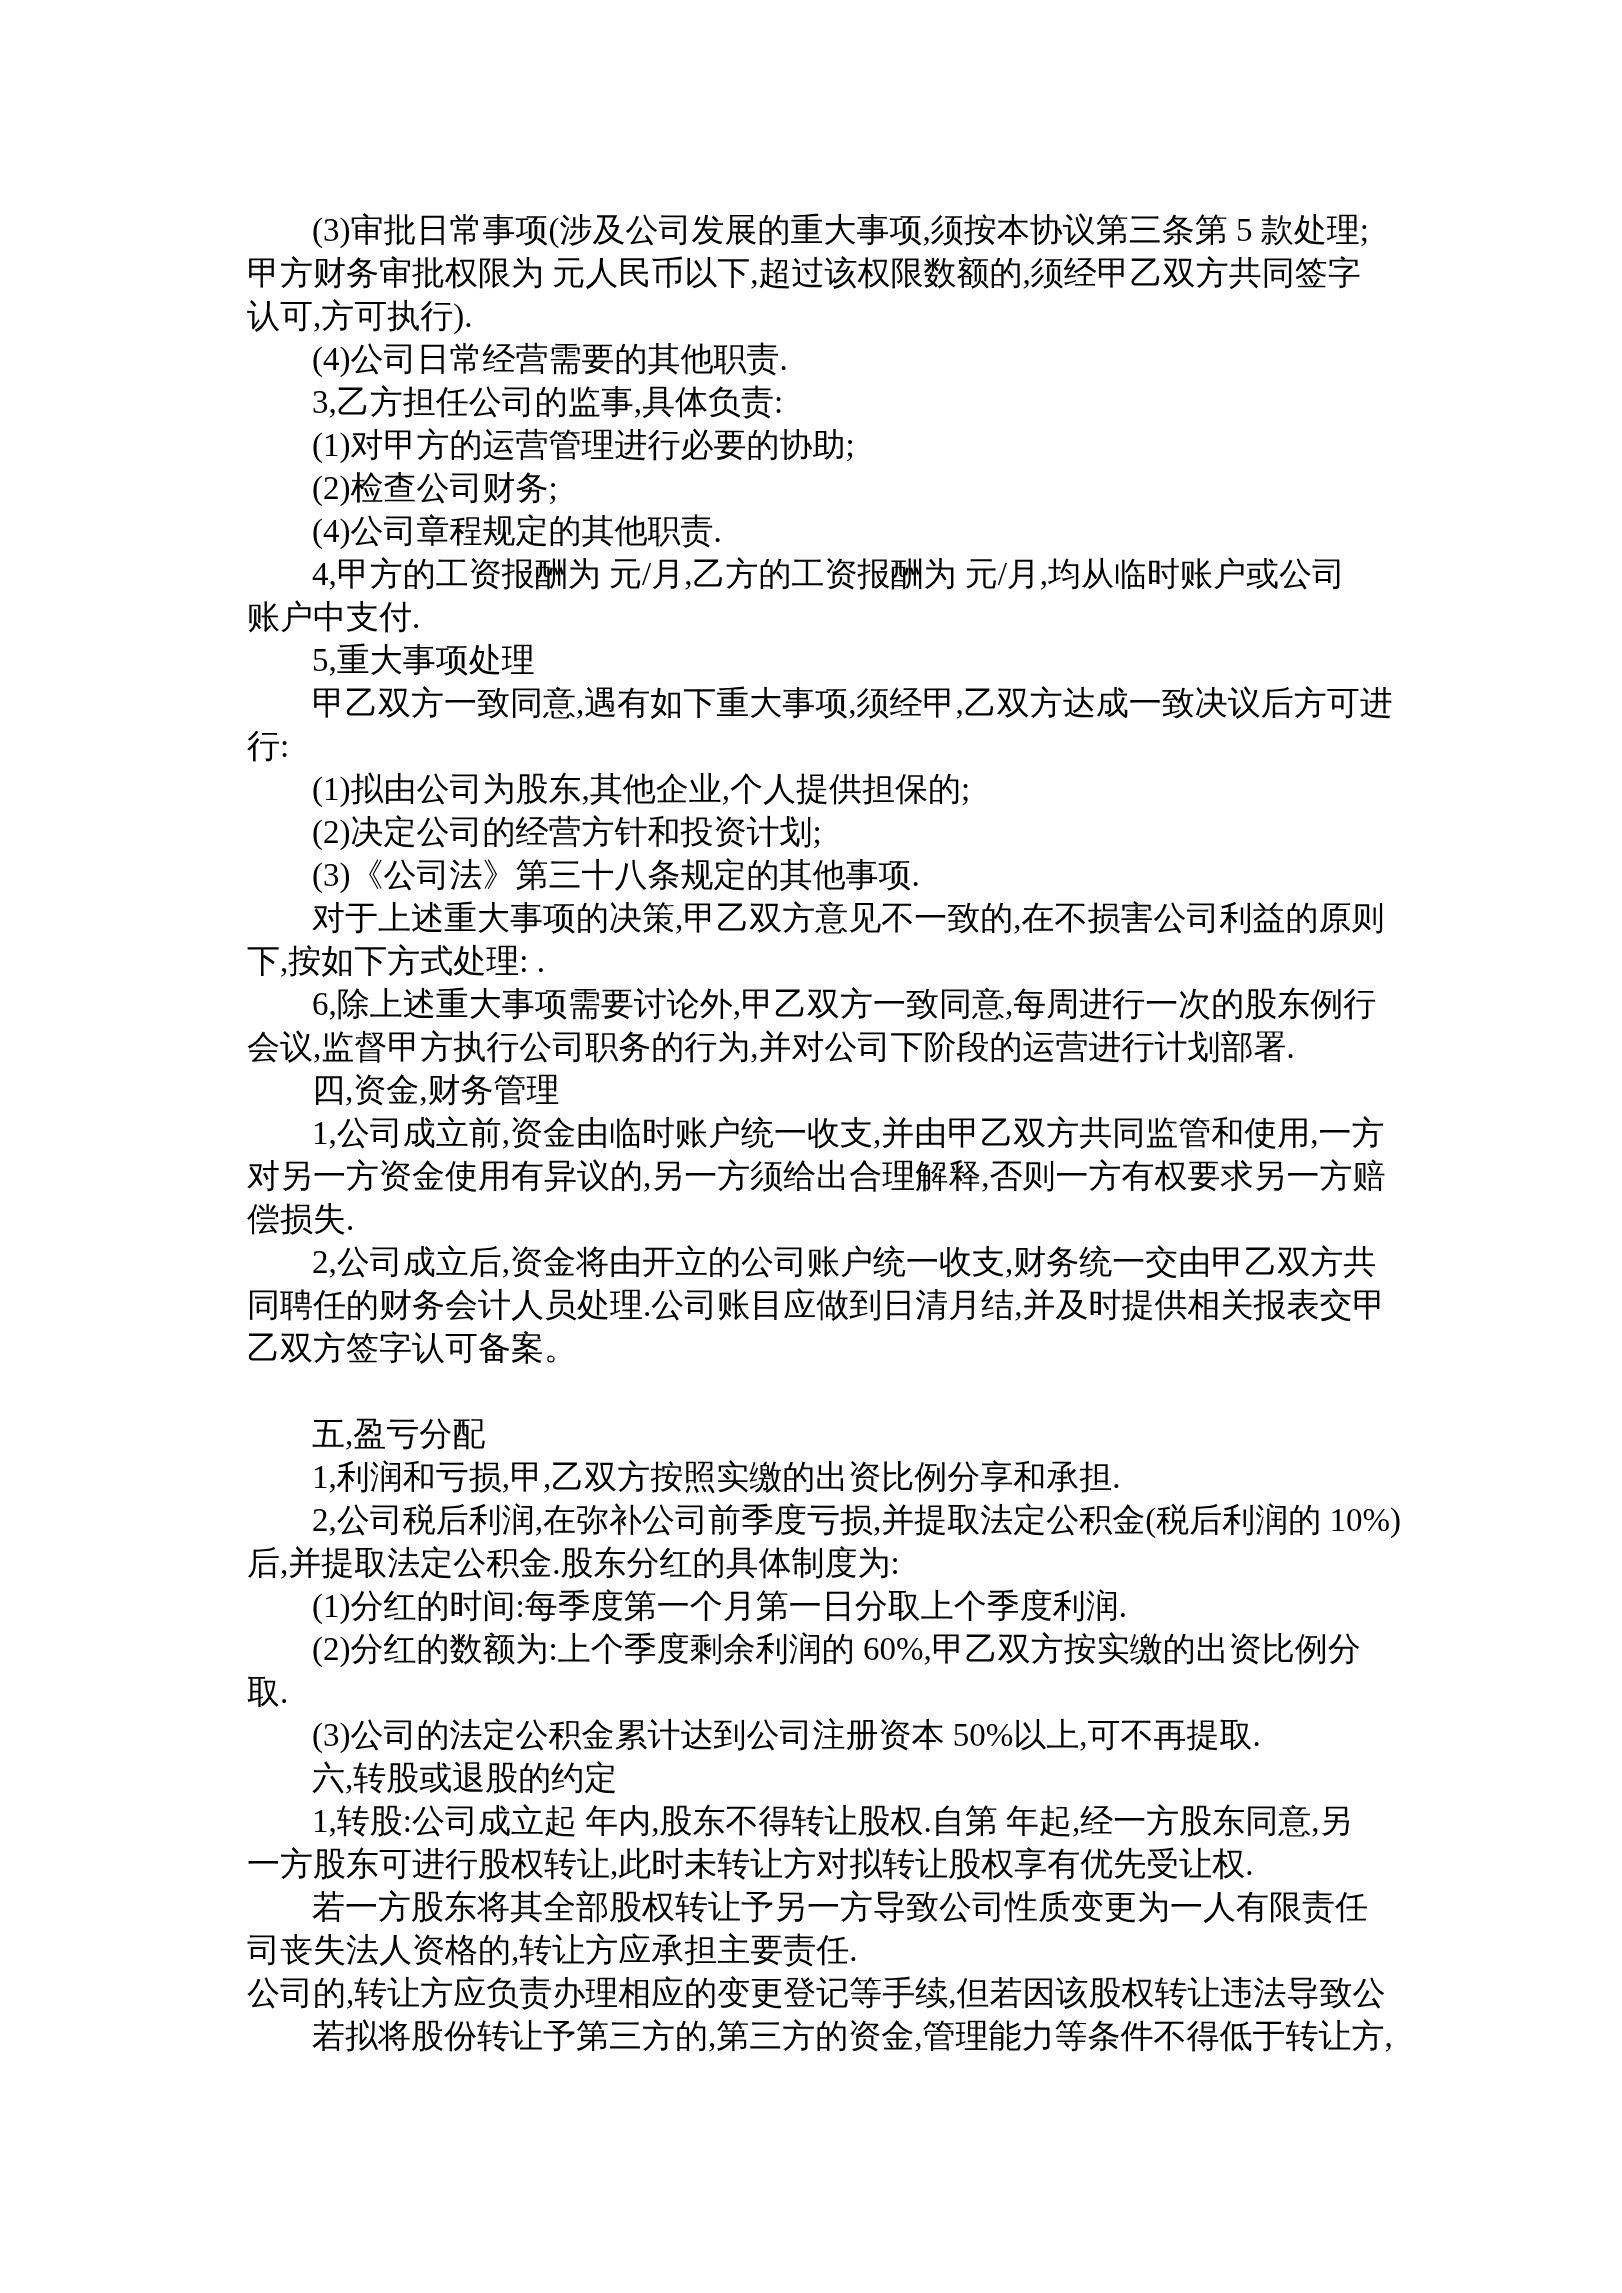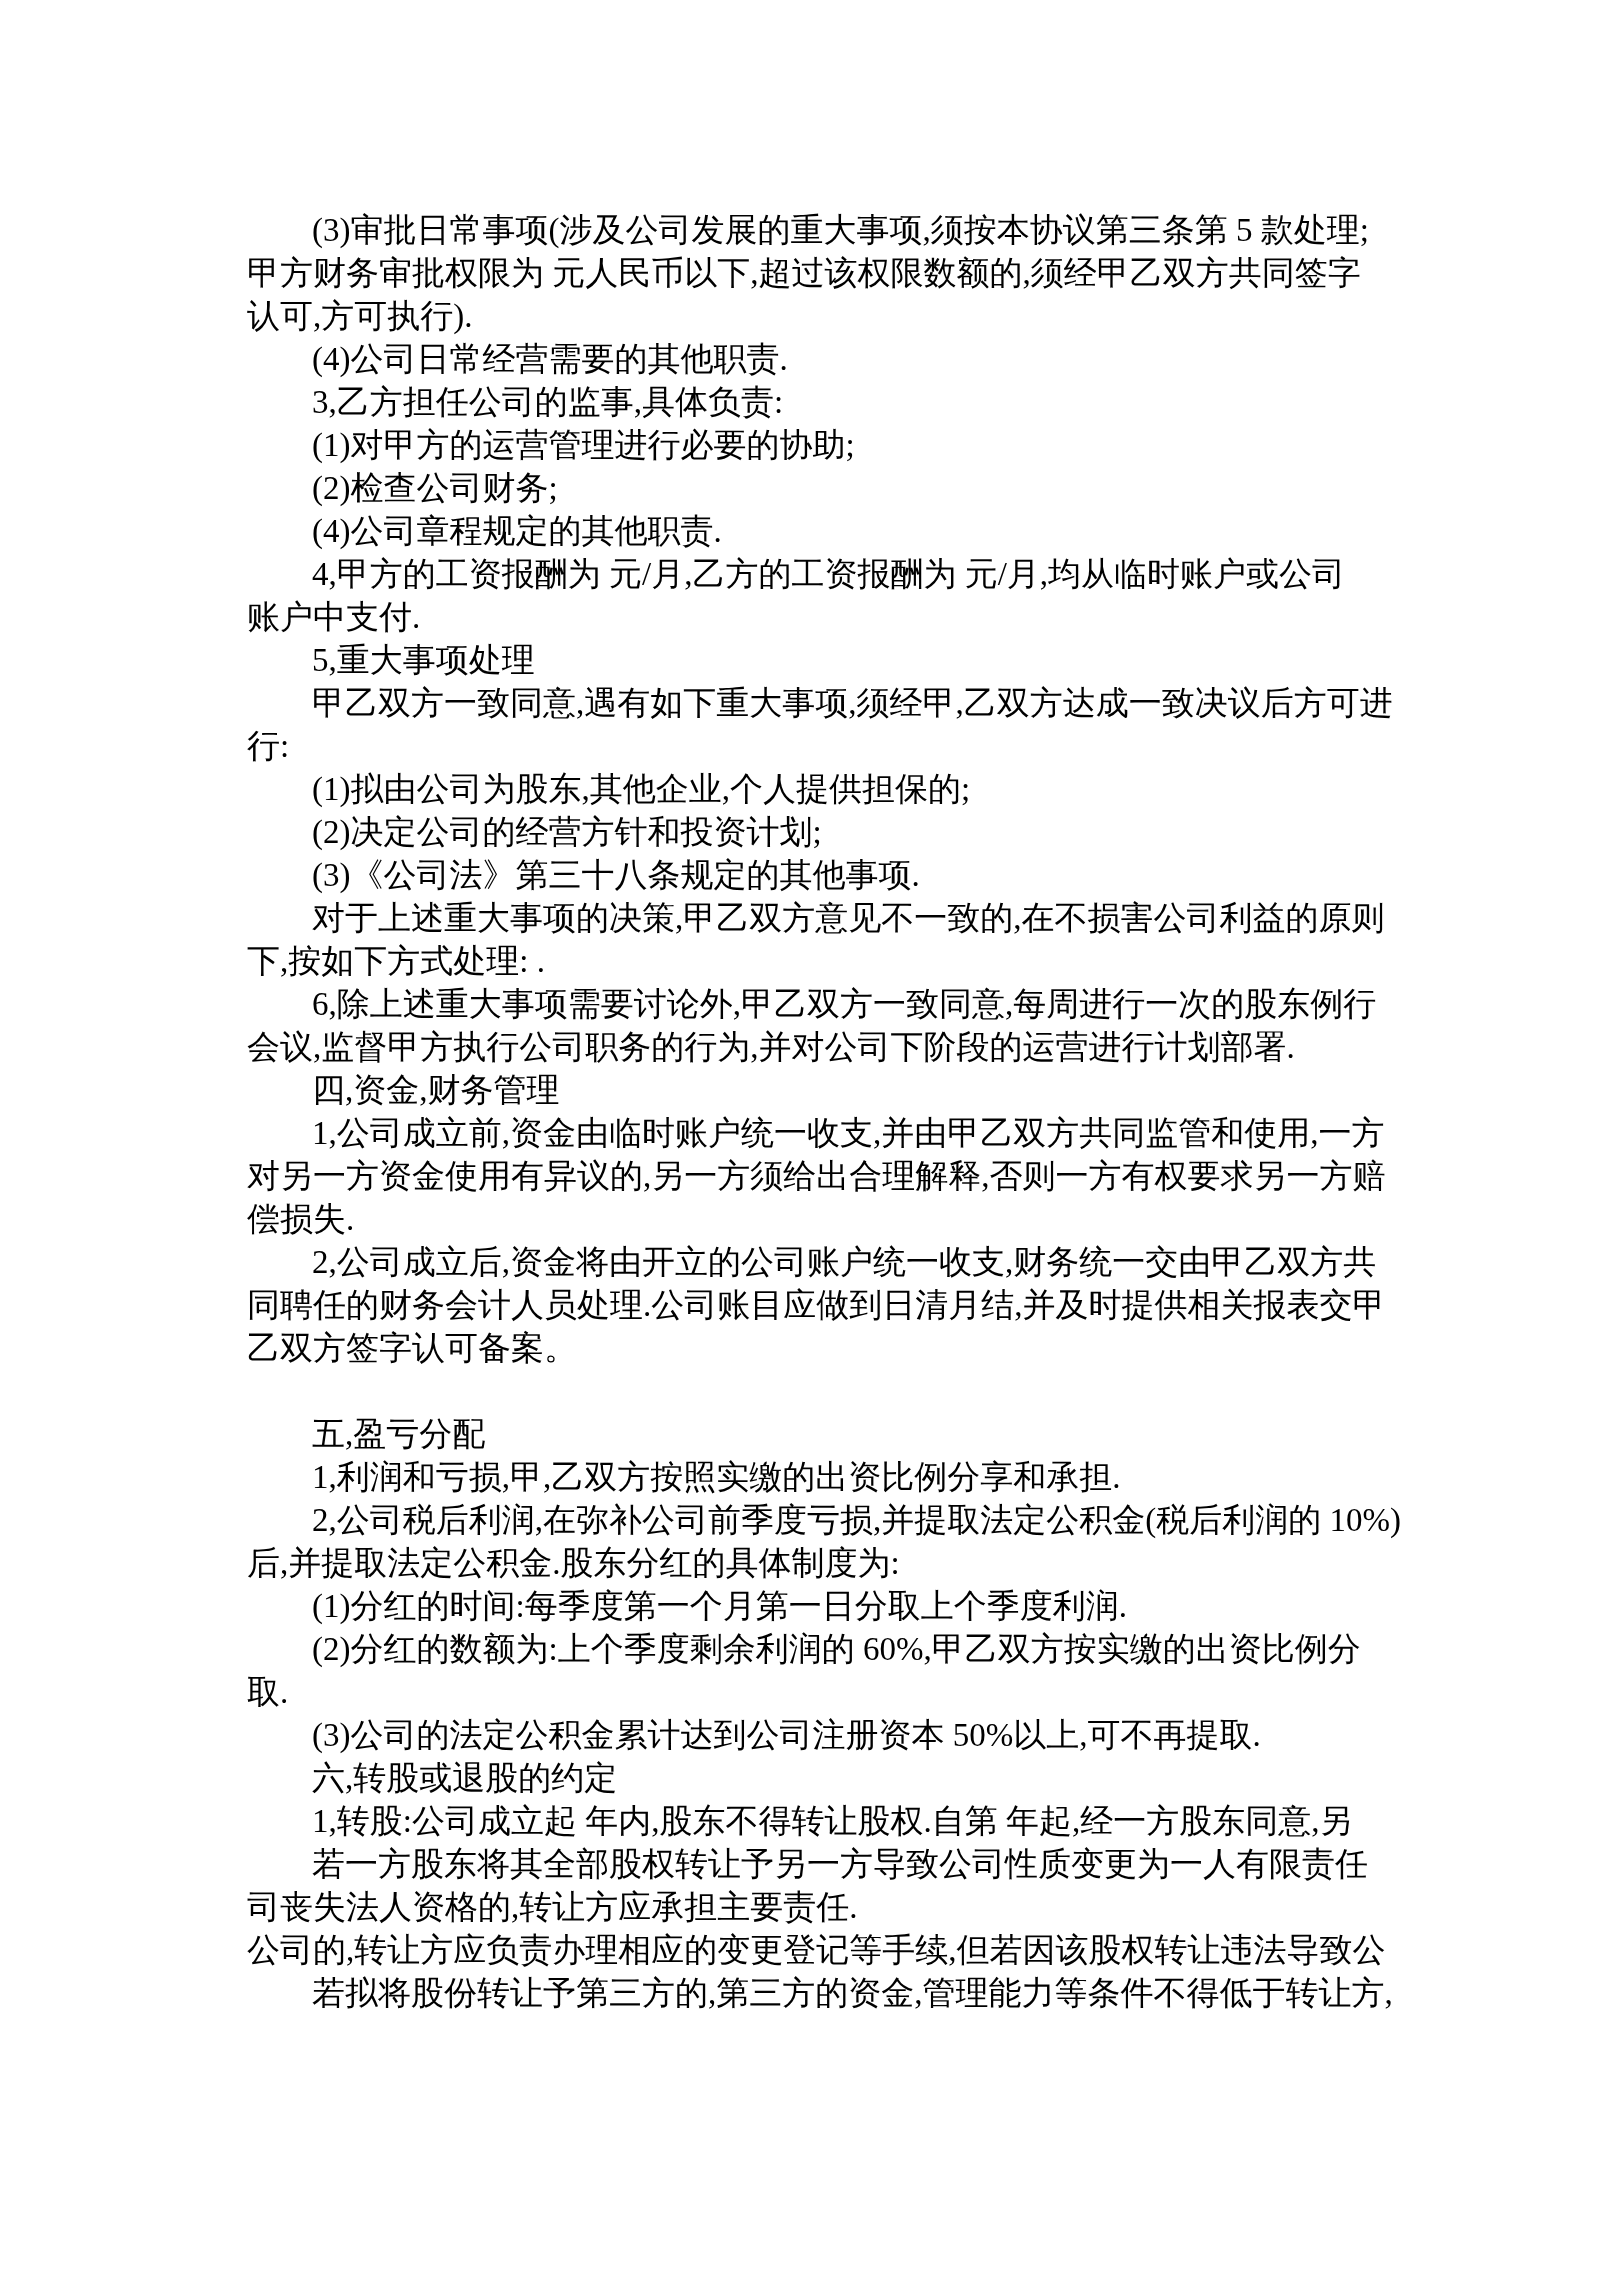--- a/index.html
+++ b/index.html
@@ -77,19 +77,20 @@
       <div class="line indent">五,盈亏分配</div>
       <div class="line indent">1,利润和亏损,甲,乙双方按照实缴的出资比例分享和承担.</div>
       <div class="line indent">2,公司税后利润,在弥补公司前季度亏损,并提取法定公积金(税后利润的 10%)</div>
       <div class="line">后,并提取法定公积金.股东分红的具体制度为:</div>
       <div class="line indent">(1)分红的时间:每季度第一个月第一日分取上个季度利润.</div>
       <div class="line indent">(2)分红的数额为:上个季度剩余利润的 60%,甲乙双方按实缴的出资比例分</div>
       <div class="line">取.</div>
       <div class="line indent">(3)公司的法定公积金累计达到公司注册资本 50%以上,可不再提取.</div>
       <div class="line indent">六,转股或退股的约定</div>
       <div class="line indent">1,转股:公司成立起 年内,股东不得转让股权.自第 年起,经一方股东同意,另</div>
+      <div class="line">一方股东可进行股权转让,此时未转让方对拟转让股权享有优先受让权.</div>
       <div class="line indent">若一方股东将其全部股权转让予另一方导致公司性质变更为一人有限责任</div>
       <div class="line">司丧失法人资格的,转让方应承担主要责任.</div>
       <div class="line">公司的,转让方应负责办理相应的变更登记等手续,但若因该股权转让违法导致公</div>
       <div class="line indent">若拟将股份转让予第三方的,第三方的资金,管理能力等条件不得低于转让方,</div>
     </div>
 </div>
 
 
 </body></html>

